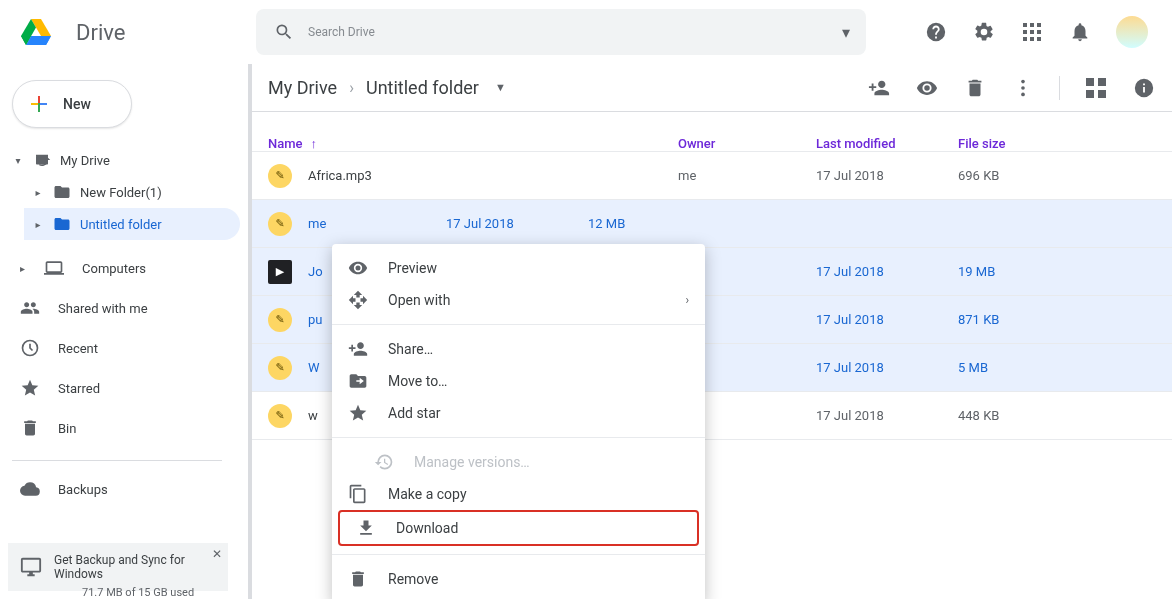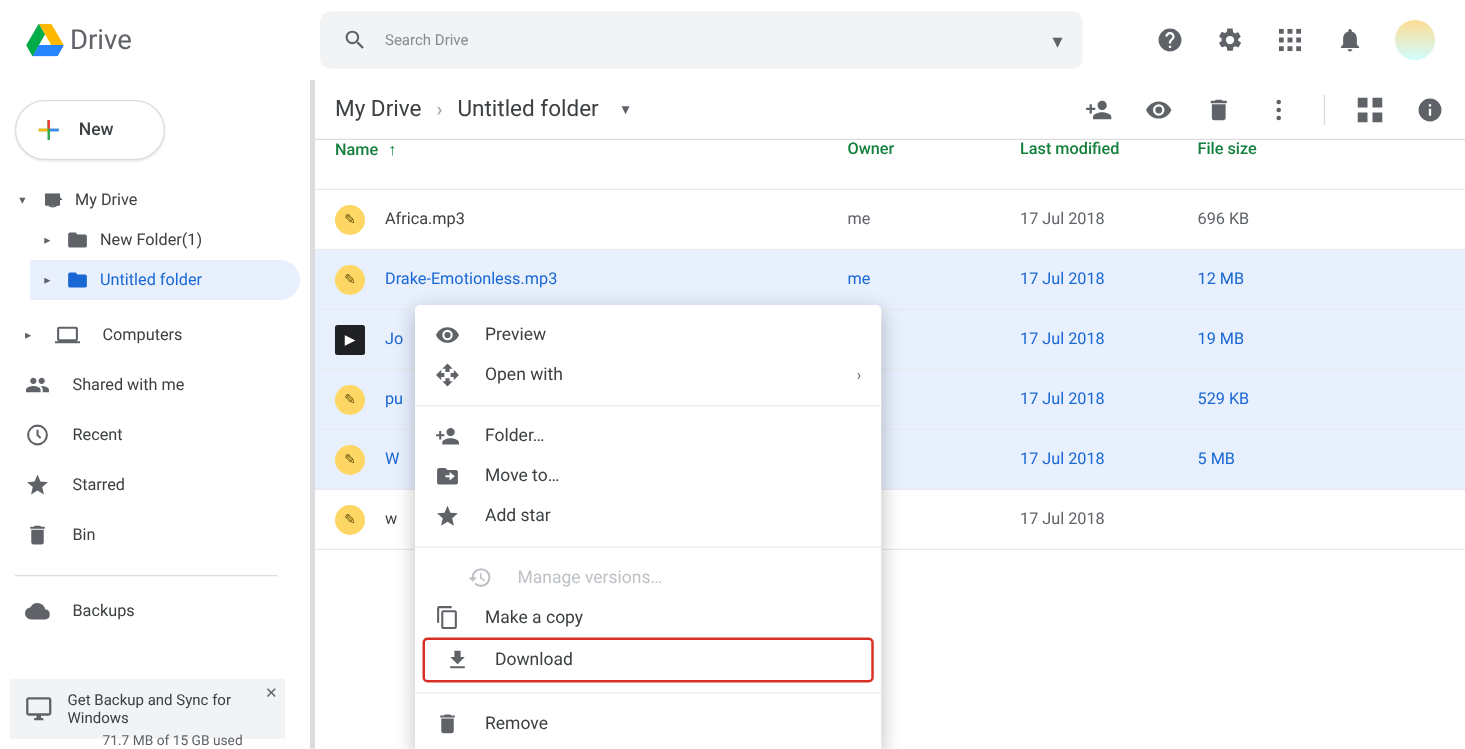--- a/index.html
+++ b/index.html
@@ -1,18 +1,18 @@
 <!DOCTYPE html>
 <html><head>
 <meta charset="utf-8">
 <style>
 * { box-sizing: border-box; margin: 0; padding: 0; font-family: Roboto, Arial, sans-serif; }
 body { width: 1172px; height: 599px; overflow: hidden; background: #fff; position: relative; color: #202124; }
 .header { display: flex; align-items: center; height: 64px; padding: 0 16px; gap: 8px; }
-.logo { display: flex; align-items: center; gap: 0; width: 232px; }
+.logo { display: flex; align-items: center; gap: 20px; width: 232px; }
 .logo-icon { width: 40px; height: 40px; display:flex; align-items:center; justify-content:center; }
 .logo-text { font-size: 22px; color: #5f6368; }
 .search-bar { flex: 1; max-width: 610px; height: 46px; background: #f1f3f4; border-radius: 8px; display: flex; align-items: center; padding: 0 16px; gap: 12px; }
 .search-input { flex: 1; border: none; background: transparent; font-size: 12px; color: #5f6368; outline: none; }
 .search-input::placeholder { color: #868b90; }
 .search-dd { color: #5f6368; }
 .header-icons { display: flex; align-items: center; gap: 24px; margin-left: auto; padding-right: 8px;}
 .hicon { color: #5f6368; width: 24px; height: 24px; display: flex; align-items: center; justify-content: center; cursor: pointer; }
 .avatar { width: 32px; height: 32px; border-radius: 50%; background: linear-gradient(180deg,#fddb92 0%,#d1fdff 100%); }
 .sidebar { position: absolute; left: 0; top: 64px; width: 240px; height: 535px; padding: 8px 0; }
@@ -32,21 +32,21 @@
 .promo .close { position: absolute; top: 4px; right: 6px; font-size: 12px; color: #5f6368; cursor:pointer;}
 .storage-text { position:absolute; bottom: 0; left: 82px; font-size: 11px; color: #5f6368;}
 .main { position: absolute; left: 248px; top: 64px; right: 0; height: 535px; border-left: 4px solid #dadce0; border-top: none;}
 .toolbar { display: flex; align-items: center; height: 48px; padding: 0 16px; border-bottom: 1px solid #dadce0; }
 .breadcrumb { display: flex; align-items: center; gap: 12px; font-size: 18px; color: #3c4043; }
 .breadcrumb span { cursor: pointer; }
 .breadcrumb .sep { color: #9aa0a6; font-size: 16px;}
 .bc-dd { color: #5f6368; font-size: 11px; margin-left: 4px;}
 .tool-icons { margin-left: auto; display: flex; align-items: center; gap: 24px; color: #5f6368; }
 .tool-icons .divider { width: 1px; height: 24px; background: #dadce0; }
-.cols { display: flex; align-items: flex-start; height: 40px; padding: 0 16px; font-size: 13px; color: #15803d; font-weight: 500; border-bottom: 1px solid #e8eaed;}
+.cols { display: flex; align-items: flex-end; height: 40px; padding: 0 16px; font-size: 13px; color: #6d28d9; font-weight: 500; border-bottom: 1px solid #e8eaed;}
 .col-name { width: 410px; display:flex; align-items:center; gap:8px;}
 .col-owner { width: 138px; }
 .col-mod { width: 142px; }
 .col-size { flex: 1; }
 .rows {}
 .row { display: flex; align-items: center; height: 48px; padding: 0 16px; font-size: 13px; border-bottom: 1px solid #e8eaed; cursor: pointer; }
 .row .ficon { width: 24px; height: 24px; margin-right: 16px; background: #fdd663; border-radius: 50%; display:flex; align-items:center; justify-content:center; font-size: 11px; color: #614d00;}
 .row.video .ficon { background: #202124; color: #fff; border-radius: 2px; }
 .row .fname { width: 370px; color: #3c4043; }
 .row.sel .fname { color: #1967d2; }
@@ -291,51 +291,51 @@
   <div class="rows" id="rows">
       <div class="row">
         <span class="ficon">✎</span>
         <span class="fname">Africa.mp3</span>
         <span class="fowner">me</span>
         <span class="fmod">17 Jul 2018</span>
         <span class="fsize">696 KB</span>
       </div>
       <div class="row sel">
         <span class="ficon">✎</span>
-        <span class="fname">Drake-Emotionless.mp3</span>
         <span class="fowner">me</span>
         <span class="fmod">17 Jul 2018</span>
         <span class="fsize">12 MB</span>
       </div>
       <div class="row sel video">
         <span class="ficon">▶</span>
         <span class="fname">Jo</span>
         <span class="fowner">me</span>
         <span class="fmod">17 Jul 2018</span>
         <span class="fsize">19 MB</span>
       </div>
       <div class="row sel">
         <span class="ficon">✎</span>
         <span class="fname">pu</span>
         <span class="fowner">me</span>
         <span class="fmod">17 Jul 2018</span>
-        <span class="fsize">529 KB</span>
+        <span class="fsize">871 KB</span>
       </div>
       <div class="row sel">
         <span class="ficon">✎</span>
         <span class="fname">W</span>
         <span class="fowner">me</span>
         <span class="fmod">17 Jul 2018</span>
         <span class="fsize">5 MB</span>
       </div>
       <div class="row">
         <span class="ficon">✎</span>
         <span class="fname">w</span>
         <span class="fowner">me</span>
         <span class="fmod">17 Jul 2018</span>
+        <span class="fsize">448 KB</span>
       </div>
     </div>
 </div>
 
 <div class="context-menu">
   <div class="cm-item">
     <span class="cmicon">
         <svg width="20" height="20" viewBox="0 0 24 24" fill="#5f6368">
           <path d="M12 4.5C7 4.5 2.73 7.61 1 12c1.73 4.39 6 7.5 11 7.5s9.27-3.11 11-7.5c-1.73-4.39-6-7.5-11-7.5zM12 17a5 5 0 110-10 5 5 0 010 10zm0-8a3 3 0 100 6 3 3 0 000-6z"></path>
         </svg>
@@ -351,21 +351,21 @@
     <span>Open with</span>
     <span class="arrow">›</span>
   </div>
   <div class="cm-divider"></div>
   <div class="cm-item">
     <span class="cmicon">
         <svg width="20" height="20" viewBox="0 0 24 24" fill="#5f6368">
           <path d="M15 12c2.21 0 4-1.79 4-4s-1.79-4-4-4-4 1.79-4 4 1.79 4 4 4zm-9-2V7H4v3H1v2h3v3h2v-3h3v-2H6zm9 4c-2.67 0-8 1.34-8 4v2h16v-2c0-2.66-5.33-4-8-4z"></path>
         </svg>
       </span>
-    <span>Folder…</span>
+    <span>Share…</span>
   </div>
   <div class="cm-item">
     <span class="cmicon">
         <svg width="20" height="20" viewBox="0 0 24 24" fill="#5f6368">
           <path d="M20 6h-8l-2-2H4c-1.1 0-2 .9-2 2v12c0 1.1.9 2 2 2h16c1.1 0 2-.9 2-2V8c0-1.1-.9-2-2-2zm-6 10v-3h-4v-2h4V8l5 4-5 4z"></path>
         </svg>
       </span>
     <span>Move to…</span>
   </div>
   <div class="cm-item">

